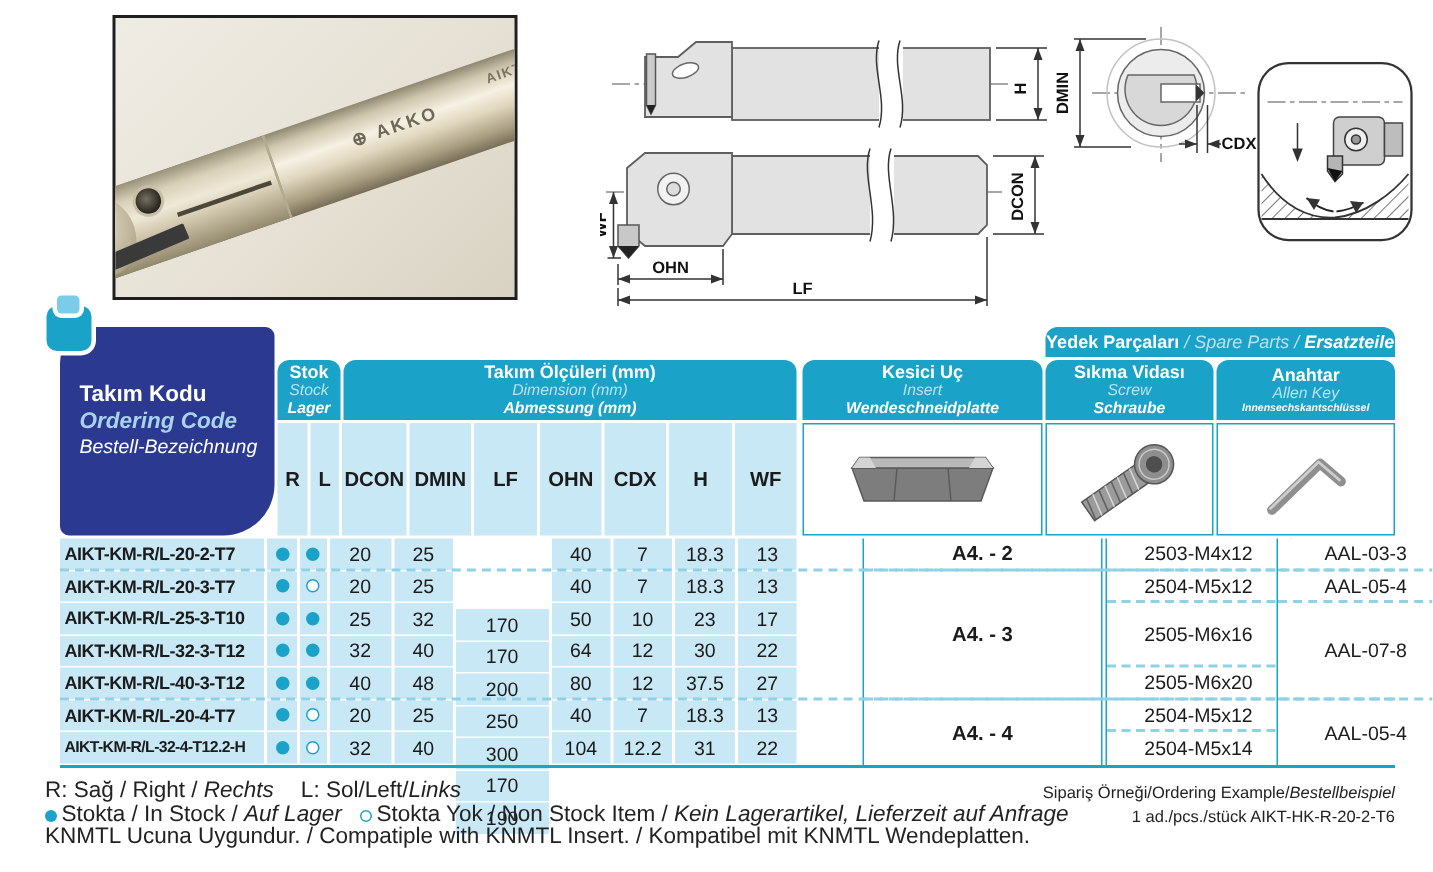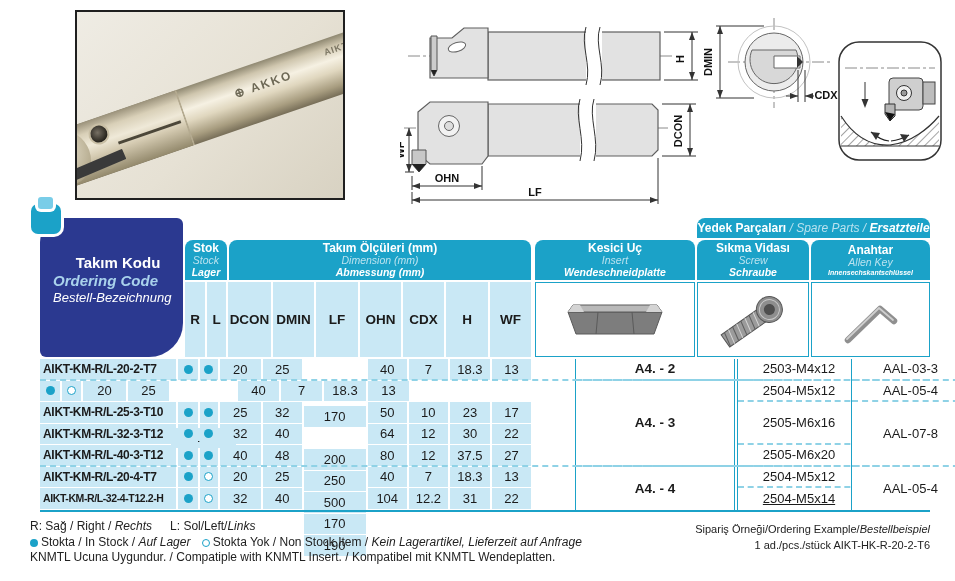--- a/index.html
+++ b/index.html
@@ -32,21 +32,21 @@
   .body{fill:#e2e2e2;stroke:#5f5f5f;stroke-width:1.2;}
   .cl{stroke:#8a8a8a;stroke-width:1;stroke-dasharray:12 3 3 3;fill:none;}
   .dim{stroke:#333;stroke-width:1;fill:none;}
   .arr{fill:#333;stroke:none;}
   .dlabel{font-weight:bold;font-size:11px;fill:#111;text-anchor:middle;}
   .thin{stroke:#c2c2c2;stroke-width:1;fill:none;}
   
   .tbl{position:absolute;left:40px;top:218px;width:890px;height:296px;}
   .navybox{position:absolute;left:0;top:0;width:143px;height:139px;background:#2b3990;
            border-radius:24px 6px 34px 6px;color:#fff;padding:36px 0 0 13px;box-sizing:border-box;}
-  .navybox .l1{font-weight:bold;font-size:15px;text-align:center;}
+  .navybox .l1{font-weight:bold;font-size:15px;}
   .navybox .l2{font-weight:bold;font-style:italic;font-size:15px;color:#a9d2ec;margin-top:1px;}
   .navybox .l3{font-style:italic;font-size:13px;margin-top:1px;}
   .tabicon{position:absolute;left:-9px;top:-14px;width:30px;height:30px;background:#1ba2c8;
            border-radius:7px;box-shadow:0 0 0 3px #fff;z-index:6;}
   .tabicon .notch{position:absolute;left:7px;top:-7px;width:15px;height:12px;background:#79cde8;
            border-radius:3px;box-shadow:0 0 0 3px #fff;}
   .band{position:absolute;background:#1ba2c8;color:#fff;text-align:center;border-radius:8px 8px 0 0;
         display:flex;flex-direction:column;justify-content:center;line-height:1.1;}
   .band .b1{font-weight:bold;font-size:12px;}
   .band .b2{font-style:italic;font-size:10.5px;color:#b9e2ef;}
@@ -72,21 +72,21 @@
   .dot[data-state="filled"]{background:#1ba2c8;}
   .dot[data-state="open"]{background:#fff;border:1.5px solid #1ba2c8;box-sizing:border-box;}
   .mergecol{position:absolute;top:141px;height:150.5px;background:#fff;border-left:1.5px solid #1ba2c8;
           border-right:1.5px solid #1ba2c8;box-sizing:border-box;margin-left:40px;}
   .mergecol .mc{display:flex;align-items:center;justify-content:center;font-size:13px;box-sizing:border-box;}
   .mergecol .mc.bold{font-weight:bold;font-size:13.5px;}
   .mergecol .mc.dash{border-bottom:2px dashed #8fd2e6;}
   .groupsep{position:absolute;left:0;width:890px;border-top:2px dashed #8fd2e6;z-index:5;}
   .bottombar{position:absolute;left:0;top:291.5px;width:890px;height:2.5px;background:#1ba2c8;}
   
-  .foot-left{position:absolute;left:30px;top:519px;font-size:12px;line-height:15.5px;color:#222;}
+  .foot-left{position:absolute;left:30px;top:519px;font-size:15px;line-height:15.5px;color:#222;}
   .foot-left i{font-style:italic;}
   .gapL{display:inline-block;width:18px;}
   .fdot{width:8px;height:8px;border-radius:50%;display:inline-block;vertical-align:-1px;margin-right:3px;}
   .fdot.filled{background:#1ba2c8;}
   .fdot.open{background:#fff;border:1.5px solid #1ba2c8;box-sizing:border-box;}
   .foot-right{position:absolute;right:25px;top:521px;font-size:11px;line-height:16px;text-align:right;color:#222;}
   .foot-right i{font-style:italic;}
 </style>
 </head>
 <body>
@@ -306,20 +306,21 @@
           </div>
         <div class="c cw-dcon">20</div>
         <div class="c cw-dmin">25</div>
         <div class="c cw-lf">170</div>
         <div class="c cw-ohn">40</div>
         <div class="c cw-cdx">7</div>
         <div class="c cw-h">18.3</div>
         <div class="c cw-wf">13</div>
       </div>
       <div class="row">
+        <div class="c code">AIKT-KM-R/L-20-3-T7</div>
         <div class="c cw-r">
             <span class="dot" data-state="filled"></span>
           </div>
         <div class="c cw-l">
             <span class="dot" data-state="open"></span>
           </div>
         <div class="c cw-dcon">20</div>
         <div class="c cw-dmin">25</div>
         <div class="c cw-lf">170</div>
         <div class="c cw-ohn">40</div>
@@ -362,21 +363,21 @@
       <div class="row">
         <div class="c code">AIKT-KM-R/L-40-3-T12</div>
         <div class="c cw-r">
             <span class="dot" data-state="filled"></span>
           </div>
         <div class="c cw-l">
             <span class="dot" data-state="filled"></span>
           </div>
         <div class="c cw-dcon">40</div>
         <div class="c cw-dmin">48</div>
-        <div class="c cw-lf">500</div>
+        <div class="c cw-lf">300</div>
         <div class="c cw-ohn">80</div>
         <div class="c cw-cdx">12</div>
         <div class="c cw-h">37.5</div>
         <div class="c cw-wf">27</div>
       </div>
       <div class="row">
         <div class="c code">AIKT-KM-R/L-20-4-T7</div>
         <div class="c cw-r">
             <span class="dot" data-state="filled"></span>
           </div>
@@ -413,21 +414,21 @@
       <div class="mc bold dash" style="height:21.5px;">A4. - 2</div>
       <div class="mc bold dash" style="height:86px;">A4. - 3</div>
       <div class="mc bold" style="height:43px;">A4. - 4</div>
     </div>
     <div class="mergecol" style="left:657px;width:124px;">
       <div class="mc dash" style="height:21.5px;">2503-M4x12</div>
       <div class="mc dash" style="height:21.5px;">2504-M5x12</div>
       <div class="mc dash" style="height:43px;">2505-M6x16</div>
       <div class="mc dash" style="height:21.5px;">2505-M6x20</div>
       <div class="mc dash" style="height:21.5px;">2504-M5x12</div>
-      <div class="mc" style="height:21.5px;text-decoration:underline;">2504-M5x14</div>
+      <div class="mc" style="height:21.5px;">2504-M5x14</div>
     </div>
     <div class="mergecol" style="left:771px;width:119px;">
       <div class="mc dash" style="height:21.5px;">AAL-03-3</div>
       <div class="mc dash" style="height:21.5px;">AAL-05-4</div>
       <div class="mc dash" style="height:64.5px;">AAL-07-8</div>
       <div class="mc" style="height:43px;">AAL-05-4</div>
     </div>
 
     <div class="groupsep" style="top:161px;"></div>
     <div class="groupsep" style="top:247px;"></div>

